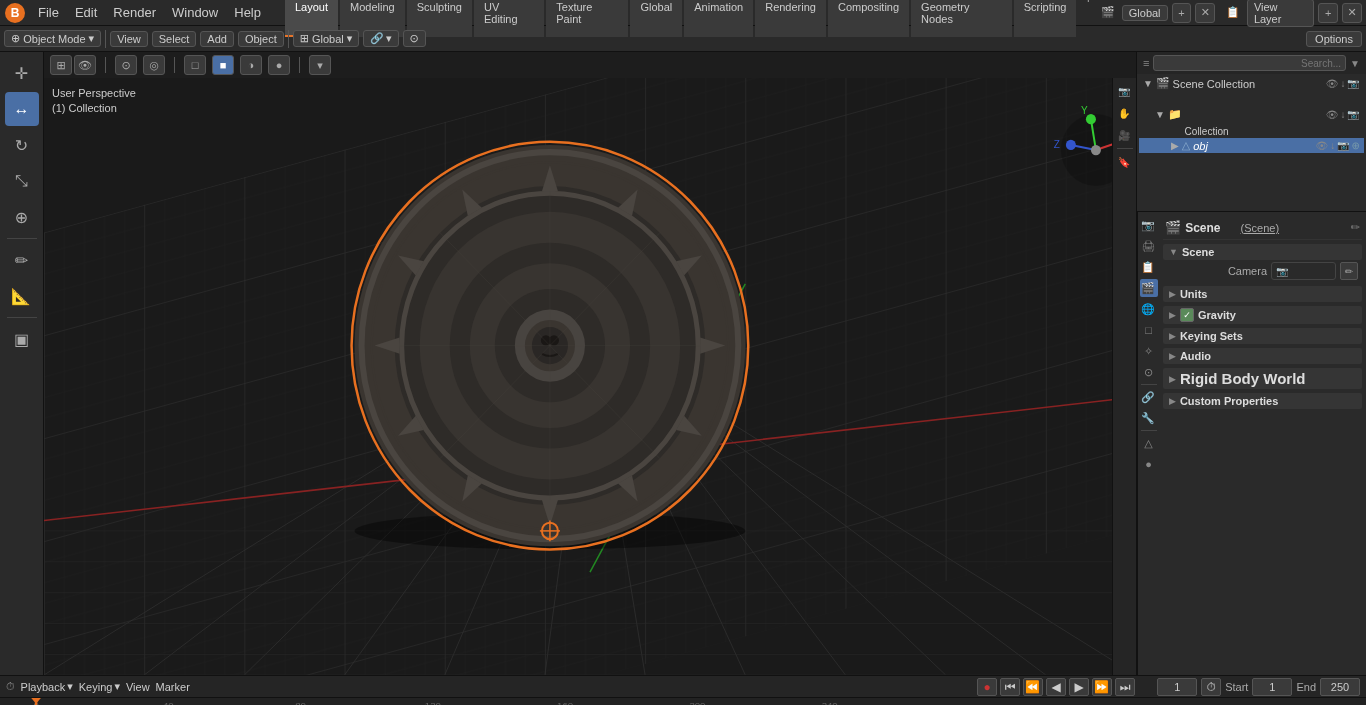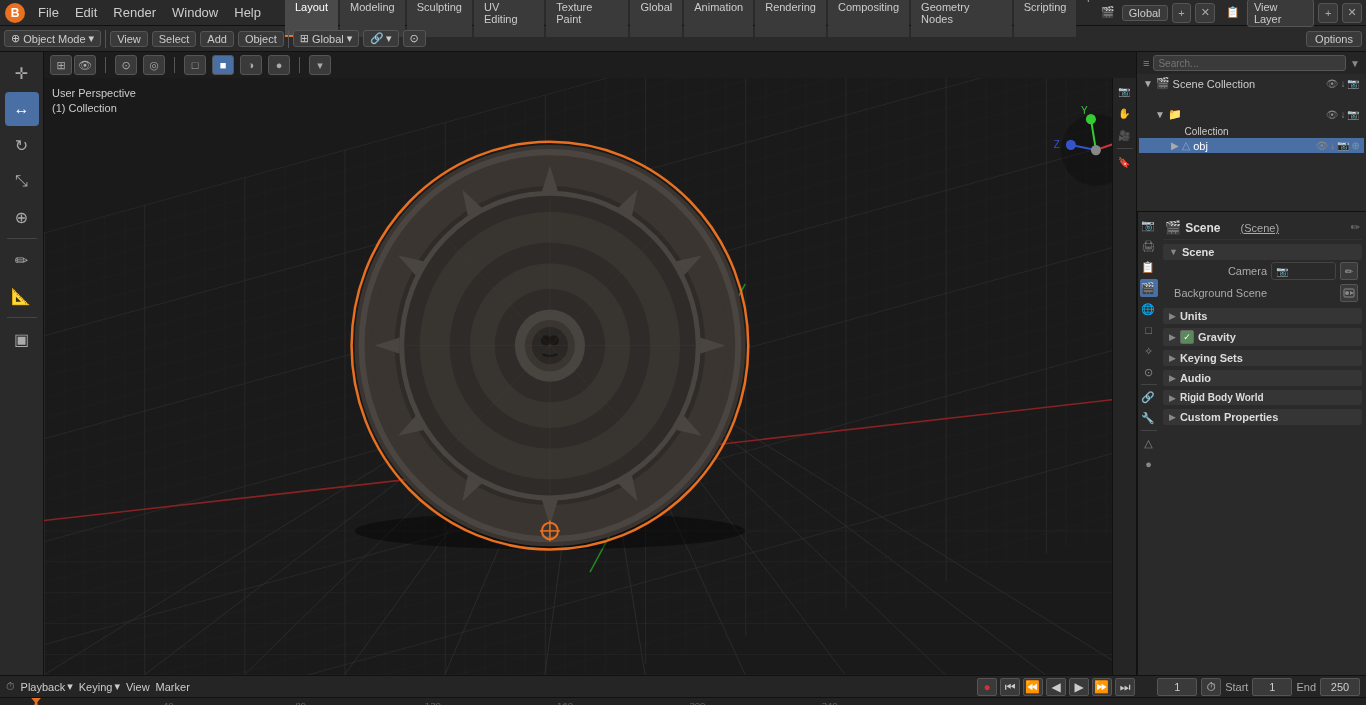--- a/index.html
+++ b/index.html
@@ -219,20 +219,21 @@
     }
     .outliner-search {
       flex: 1;
       background: #3a3a3a;
       border: 1px solid #555;
       border-radius: 3px;
       height: 16px;
       color: #ccc;
       font-size: 10px;
       padding: 0 4px;
+      text-align: right;
     }
     .outliner-item {
       display: flex;
       align-items: center;
       padding: 1px 4px;
       gap: 3px;
       cursor: pointer;
       font-size: 11px;
     }
     .outliner-item.selected { background: #4a6fa5; }
@@ -671,21 +672,21 @@
           <div class="outliner-controls">
             <span style="font-size:10px;color:#888;">👁</span>
             <span style="font-size:10px;color:#888;">↓</span>
             <span style="font-size:10px;color:#888;">📷</span>
           </div>
         </div>
 
         <div class="outliner-item selected" style="padding-left:32px;">
           <span style="color:#aaa;font-size:10px;">▶</span>
           <span style="color:#88aacc;font-size:11px;">△</span>
-          <span style="font-size:11px;color:#fff;">obj</span>
+          <span style="font-size:11px;color:#fff;font-style:italic;">obj</span>
           <div class="outliner-controls">
             <span style="font-size:10px;color:#888;">👁</span>
             <span style="font-size:10px;color:#888;">↓</span>
             <span style="font-size:10px;color:#888;">📷</span>
             <span style="font-size:10px;color:#7799aa;">⊕</span>
           </div>
         </div>
       </div>
     </div>
 
@@ -725,30 +726,20 @@
 
           <div class="prop-row">
             <span class="prop-label">Camera</span>
             <div class="prop-value" style="background:#2a2a2a;border:1px solid #444;">
               <span style="font-size:10px;margin-right:3px;">📷</span>
               <span></span>
             </div>
             <div class="prop-icon-btn">✏</div>
           </div>
 
-          <div class="prop-row">
-            <span class="prop-label">Background Scene</span>
-            <div class="prop-icon-btn" style="margin-left:auto;">
-              <svg width="12" height="12" viewBox="0 0 12 12">
-                <rect x="1" y="2" width="10" height="8" rx="1" fill="none" stroke="#888" stroke-width="1"></rect>
-                <circle cx="4" cy="6" r="2" fill="#888"></circle>
-                <path d="M7,4 L11,6 L7,8 Z" fill="#888"></path>
-              </svg>
-            </div>
-          </div>
 
         </div>
 
         <div class="prop-section">
           <div class="prop-section-header">
             <span class="chevron">▶</span>
             <span style="font-size:11px;color:#ddd;font-weight:bold;">Units</span>
           </div>
         </div>
 
@@ -770,21 +761,21 @@
         <div class="prop-section">
           <div class="prop-section-header">
             <span class="chevron">▶</span>
             <span style="font-size:11px;color:#ddd;font-weight:bold;">Audio</span>
           </div>
         </div>
 
         <div class="prop-section">
           <div class="prop-section-header">
             <span class="chevron">▶</span>
-            <span style="font-size:10px;color:#ddd;font-weight:bold;">Rigid Body World</span>
+            <span style="font-size:15px;color:#ddd;font-weight:bold;">Rigid Body World</span>
           </div>
         </div>
 
         <div class="prop-section">
           <div class="prop-section-header">
             <span class="chevron">▶</span>
             <span style="font-size:11px;color:#ddd;font-weight:bold;">Custom Properties</span>
           </div>
         </div>
 

